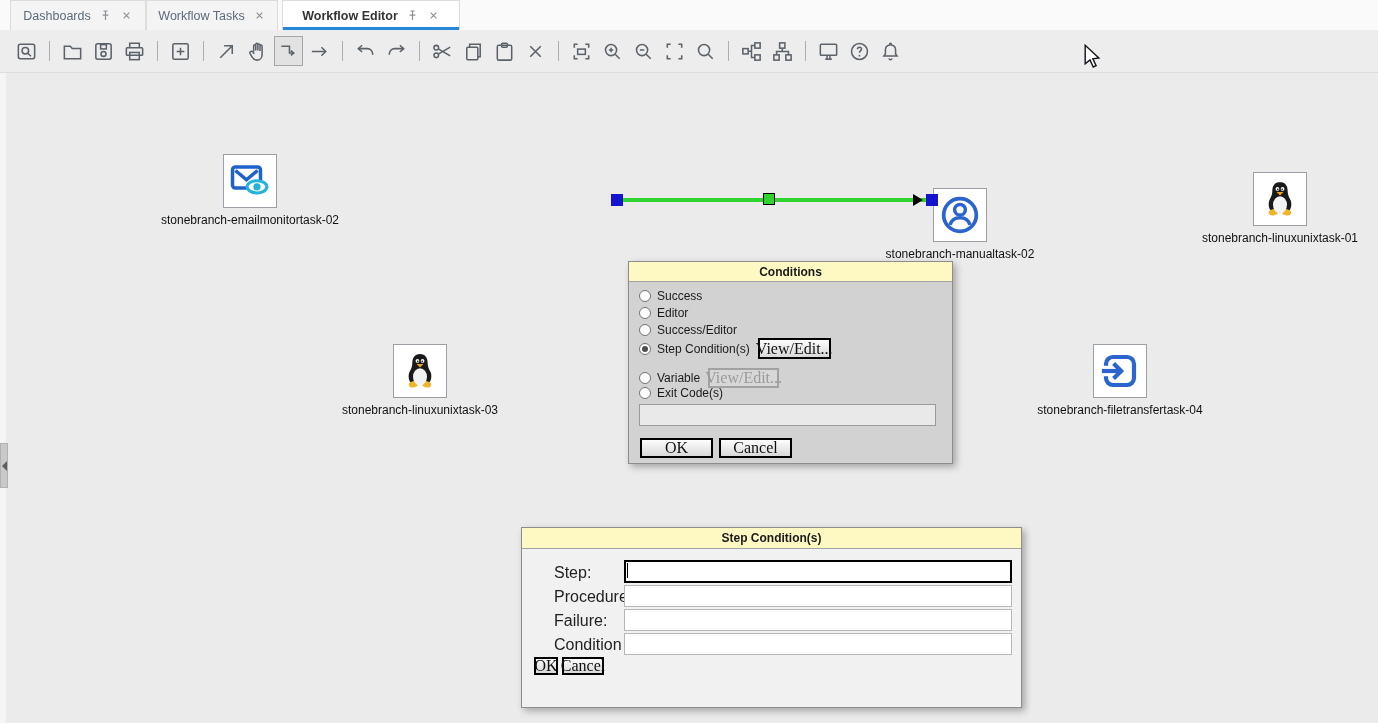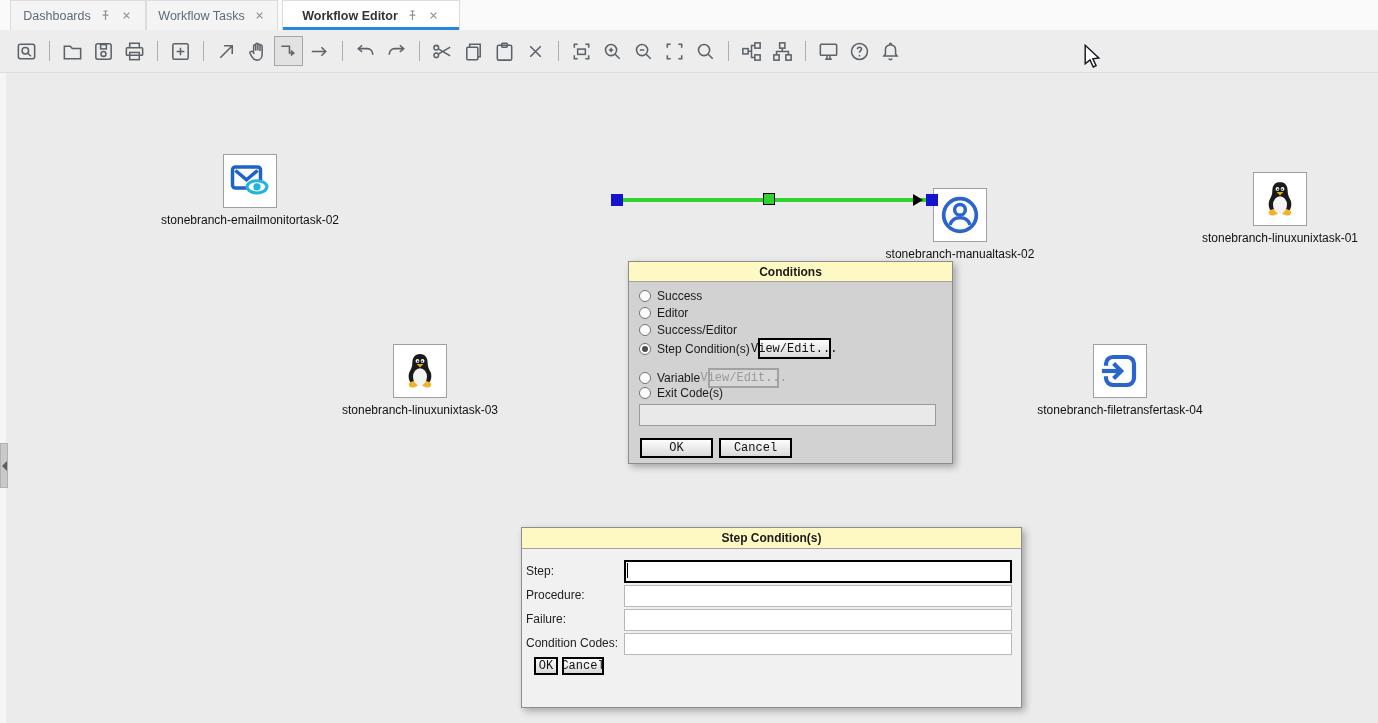--- a/index.html
+++ b/index.html
@@ -58,28 +58,28 @@
   .dlg-title { height:20px; line-height:20px; text-align:center; background:#fef9c3;
     border-bottom:1px solid #a3a3a3; font-weight:bold; font-size:12px; }
 
   .dlg-conditions { left:628px; top:188px; width:325px; height:203px; background:#d2d2d2; }
   .crow { position:absolute; left:10px; display:flex; align-items:center; gap:6px; height:16px; }
   .radio { width:12px; height:12px; min-width:12px; border-radius:50%;
     border:1px solid #737373; background:#fdfdfd; }
   .radio.checked::after { content:""; display:block; width:6px; height:6px;
     border-radius:50%; background:#4d4d4d; margin:2px; }
   .btn { border:2px solid #000; background:linear-gradient(#fdfdfd,#d9d9d9);
-    font-size:12px; color:#111; display:flex; align-items:center; justify-content:center;
-    font-family:Liberation Mono, monospace; }
+    font-size:16px; color:#111; display:flex; align-items:center; justify-content:center;
+    font-family:Liberation Serif, serif; }
   .btn.disabled { border:2px solid #a2a2a2; background:#d7d7d7; color:#9a9a9a; }
   .cond-input { position:absolute; left:10px; top:142px; width:297px; height:22px;
     background:#e9e9e9; border:1px solid #9b9b9b; font:12px "Liberation Sans",sans-serif; padding:0 4px; }
 
   .dlg-steps { left:521px; top:454px; width:501px; height:181px; background:#f1f1f1; }
-  .srow-label { position:absolute; left:4px; font-size:12px; color:#222; }
+  .srow-label { position:absolute; left:32px; font-size:16px; color:#222; }
   .sinput { position:absolute; left:102px; width:388px; height:22px; background:#fff;
     border:1px solid #b7b7b7; font:12px "Liberation Sans",sans-serif; padding:0 4px; }
   .sinput.focused { border:2px solid #000; height:23px; }
   .caret { position:absolute; left:107px; top:487px; width:1px; height:15px; background:#000; }
 
   
   .cursor { position:absolute; left:1083px; top:44px; width:20px; height:26px; }
 </style>
 </head>
 <body>

